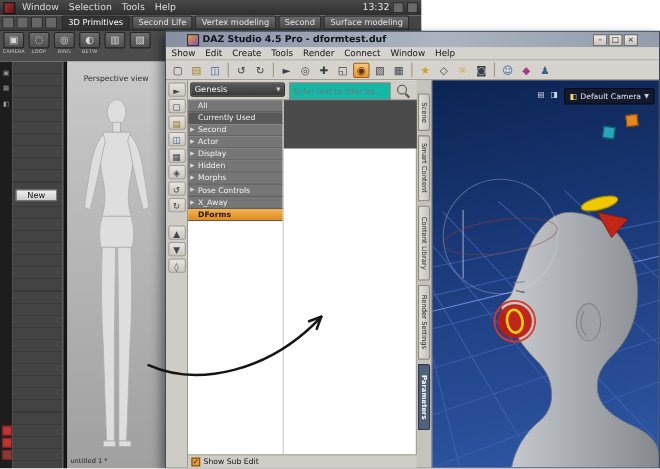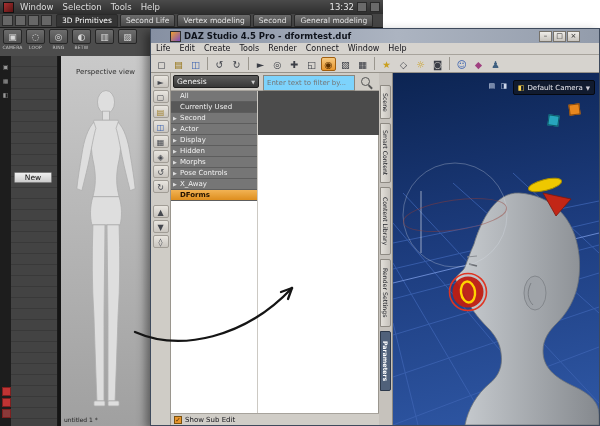--- a/index.html
+++ b/index.html
@@ -72,21 +72,21 @@
     background:linear-gradient(#e8e5df,#c9c5bf);border:1px solid #a09c95;border-radius:2px;box-sizing:border-box}
 
   #daz-params{position:absolute;left:20px;top:0;width:208px;height:100%;background:#fff;
     border-right:1px solid #9a968e;box-sizing:border-box}
   #pp-header{position:absolute;left:0;top:0;width:208px;height:18px;background:#d0cdc7;border-bottom:1px solid #a7a39c;box-sizing:border-box}
   #pp-figure{position:absolute;left:2px;top:2px;width:86px;height:13px;background:linear-gradient(#5a5a5a,#383838);
     border:1px solid #1f1f1f;border-radius:2px;color:#f2f2f2;font-size:7.5px;display:flex;align-items:center;padding:0 3px;box-sizing:border-box}
   #pp-figure .fl{flex:1}
   #pp-figure .fa{font-size:5px;color:#cfcfcf}
   #pp-filter{position:absolute;left:92px;top:2px;width:92px;height:16px;font-size:7px;border:1px solid #8a867e;
-    padding:0 3px;background:#7dd3fc;color:#333;box-sizing:border-box;font-family:"DejaVu Sans",sans-serif}
+    padding:0 3px;background:#14b8a6;color:#333;box-sizing:border-box;font-family:"DejaVu Sans",sans-serif}
   #pp-search{position:absolute;left:190px;top:4px;width:7px;height:7px;border:1.5px solid #555;border-radius:50%}
   #pp-search::after{content:"";position:absolute;width:5px;height:1.5px;background:#555;transform:rotate(45deg);right:-4px;bottom:-2px}
 
   .pgroup{position:absolute;left:0;width:86px;height:11px;background:#767676;border-bottom:1px solid #5d5d5d;
     display:flex;align-items:center;padding:0 2px;color:#f2f2f2;font-size:7px;box-sizing:border-box;white-space:nowrap;overflow:hidden}
   .pgroup .garr{width:7px;font-size:5px;color:#dcdcdc}
   .pgroup.used{background:#585858}
   .pgroup.active{background:linear-gradient(#f2b354,#de8e1e);color:#241300;font-weight:bold}
 
   #pp-vline{position:absolute;left:86px;top:18px;width:1px;bottom:12px;background:#ccc9c3}
@@ -144,21 +144,21 @@
 
   <div id="bg-tabrow">
     <div class="btab-ico"></div>
     <div class="btab-ico"></div>
     <div class="btab-ico"></div>
     <div class="btab-ico"></div>
     <span class="btab active">3D Primitives</span>
     <span class="btab">Second Life</span>
     <span class="btab">Vertex modeling</span>
     <span class="btab">Second</span>
-    <span class="btab">General modeling</span>
+    <span class="btab">Surface modeling</span>
   </div>
 
   <div id="bg-toolbar">
     <div class="bbtn">
       <div class="bico">▣</div>
       <div class="blbl">CAMERA</div>
     </div>
     <div class="bbtn">
       <div class="bico">◌</div>
       <div class="blbl">LOOP</div>
@@ -217,21 +217,21 @@
 
     <div id="daz-titlebar">
       <div id="daz-appicon"></div>
       <span id="daz-title">DAZ Studio 4.5 Pro - dformtest.duf</span>
       <div class="wbtn">–</div>
       <div class="wbtn">□</div>
       <div class="wbtn">×</div>
     </div>
 
     <div id="daz-menubar">
-      <span class="dmenu">Life</span>
+      <span class="dmenu">Show</span>
       <span class="dmenu">Edit</span>
       <span class="dmenu">Create</span>
       <span class="dmenu">Tools</span>
       <span class="dmenu">Render</span>
       <span class="dmenu">Connect</span>
       <span class="dmenu">Window</span>
       <span class="dmenu">Help</span>
     </div>
 
     <div id="daz-toolbar">

